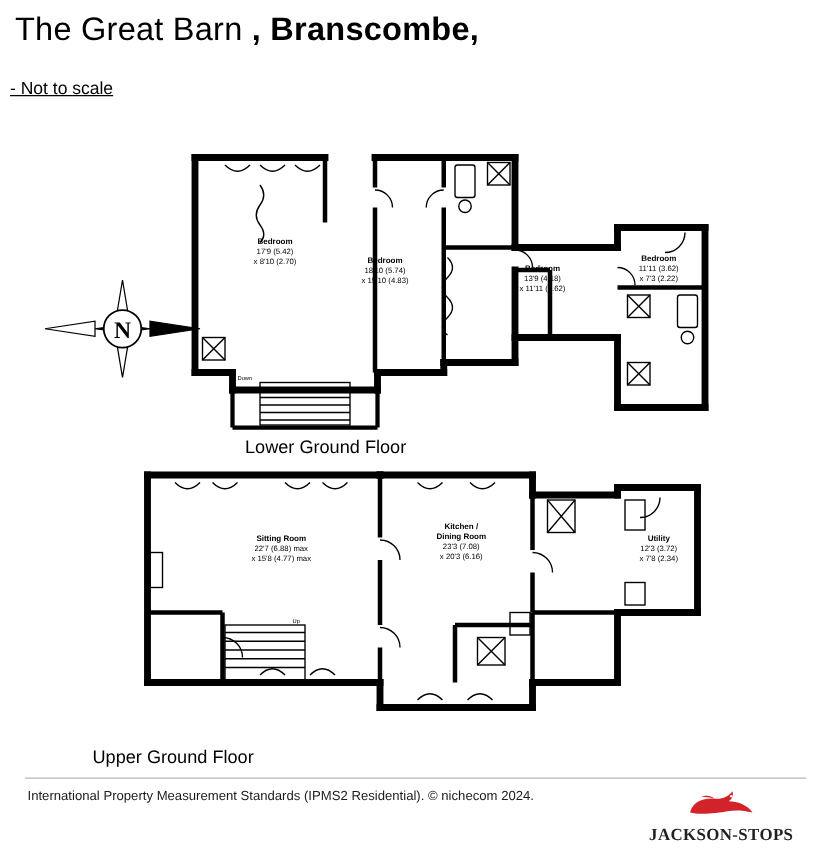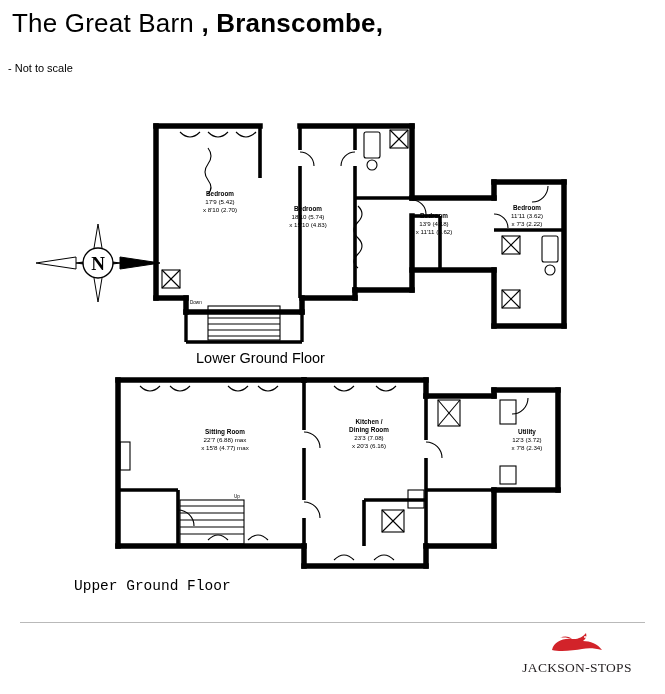--- a/index.html
+++ b/index.html
@@ -14,30 +14,31 @@
   
   .title{
     position:absolute;left:12px;top:8px;width:665px;
     text-align:left;
     white-space:nowrap;
   }
   .title .t1{font-size:26px;font-weight:400;letter-spacing:.2px;}
   .title .t2{font-size:26px;font-weight:700;letter-spacing:.2px;}
   .notscale{
     position:absolute;left:8px;top:62px;
-    font-size:11px;
+    font-size:14px;
+    text-decoration:underline;
   }
   
   .compass{position:absolute;left:32px;top:222px;width:132px;height:82px;}
   
   .floor-label{
     position:absolute;font-size:14.5px;font-weight:400;text-align:right;
   }
   #lgf-label{left:196px;top:350px;}
-  #ugf-label{left:74px;top:578px;font-family:Liberation Mono, monospace;}
+  #ugf-label{left:74px;top:598px;}
   
   .plan{position:absolute;}
   #plan-lower{left:150px;top:120px;width:420px;height:225px;}
   #plan-upper{left:108px;top:370px;width:460px;height:200px;}
 
   
   .room{
     position:absolute;text-align:center;line-height:1.25;
     font-size:6.2px;
   }
@@ -51,21 +52,21 @@
     position:absolute;left:20px;top:622px;width:625px;height:1px;background:#b9b9b9;
   }
   .footer{
     position:absolute;left:22px;top:630px;width:480px;
     font-size:10.5px;line-height:1.45;color:#1b1b1b;
   }
   .brand{
     position:absolute;right:18px;top:628px;width:140px;text-align:center;
   }
   .brand .bname{
-    font-size:13.5px;font-weight:400;letter-spacing:.3px;color:#231f20;
+    font-size:13.5px;font-weight:700;letter-spacing:.3px;color:#231f20;
     font-family:"Liberation Serif", serif;
     margin-top:2px;
   }
   .brand .logo{height:30px;}
 </style>
 </head>
 <body>
 
 <div class="title">
   <span class="t1">The Great Barn </span><span class="t2">, Branscombe,</span>
@@ -308,20 +309,21 @@
     <span class="rdim">x 7'8 (2.34)</span>
   </div>
   <div class="tinylabel" style="left:126px;top:124px;">Up</div>
 </div>
 
 <div class="floor-label" id="lgf-label">Lower Ground Floor</div>
 <div class="floor-label" id="ugf-label">Upper Ground Floor</div>
 
 <div class="divider"></div>
 <div class="footer">
+  <div>International Property Measurement Standards (IPMS2 Residential).   © nichecom 2024.</div>
 </div>
 <div class="brand">
   <div class="logo">
     <svg width="58" height="30" viewBox="0 0 58 30">
       <path d="M4,22 C6,14 14,10 24,11 C30,11.5 35,9 38,5 C39,8 38,11 35,13 C42,13 50,16 54,22 C46,20 40,20 34,21 C26,22.5 12,24 4,22 Z" fill="#d2232a"></path>
       <path d="M24,11 C20,8 16,8 12,10 C16,9 20,10 24,11 Z" fill="#d2232a"></path>
       <circle cx="37" cy="9" r="1" fill="#ffffff"></circle>
     </svg>
   </div>
   <div class="bname">JACKSON-STOPS</div>

